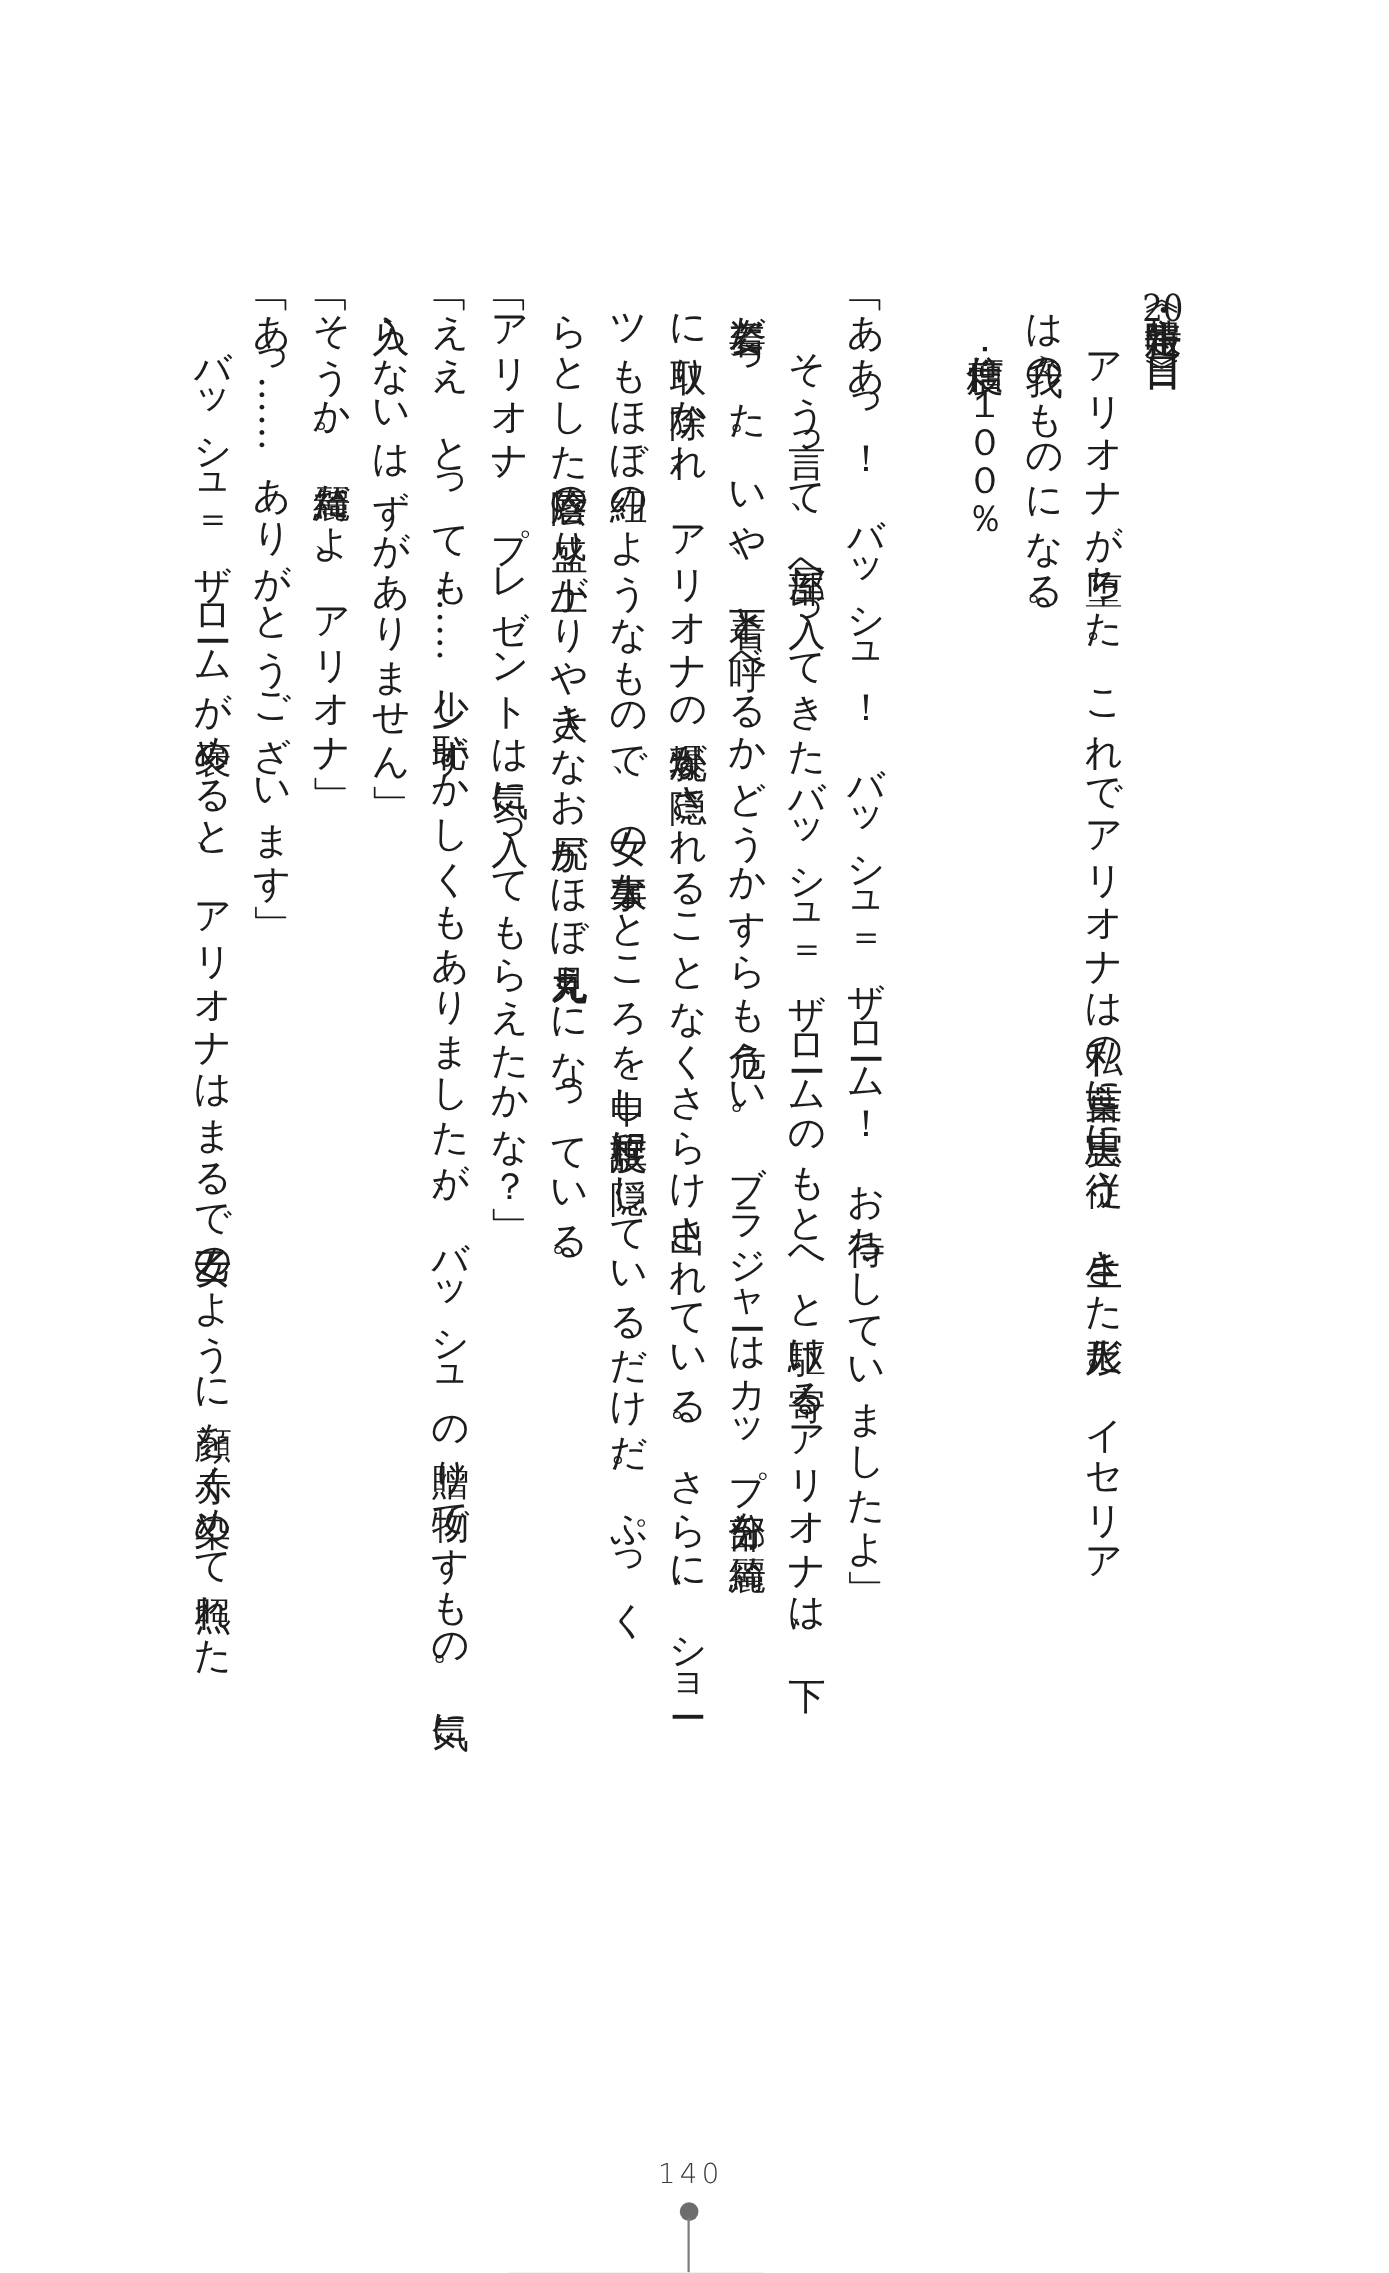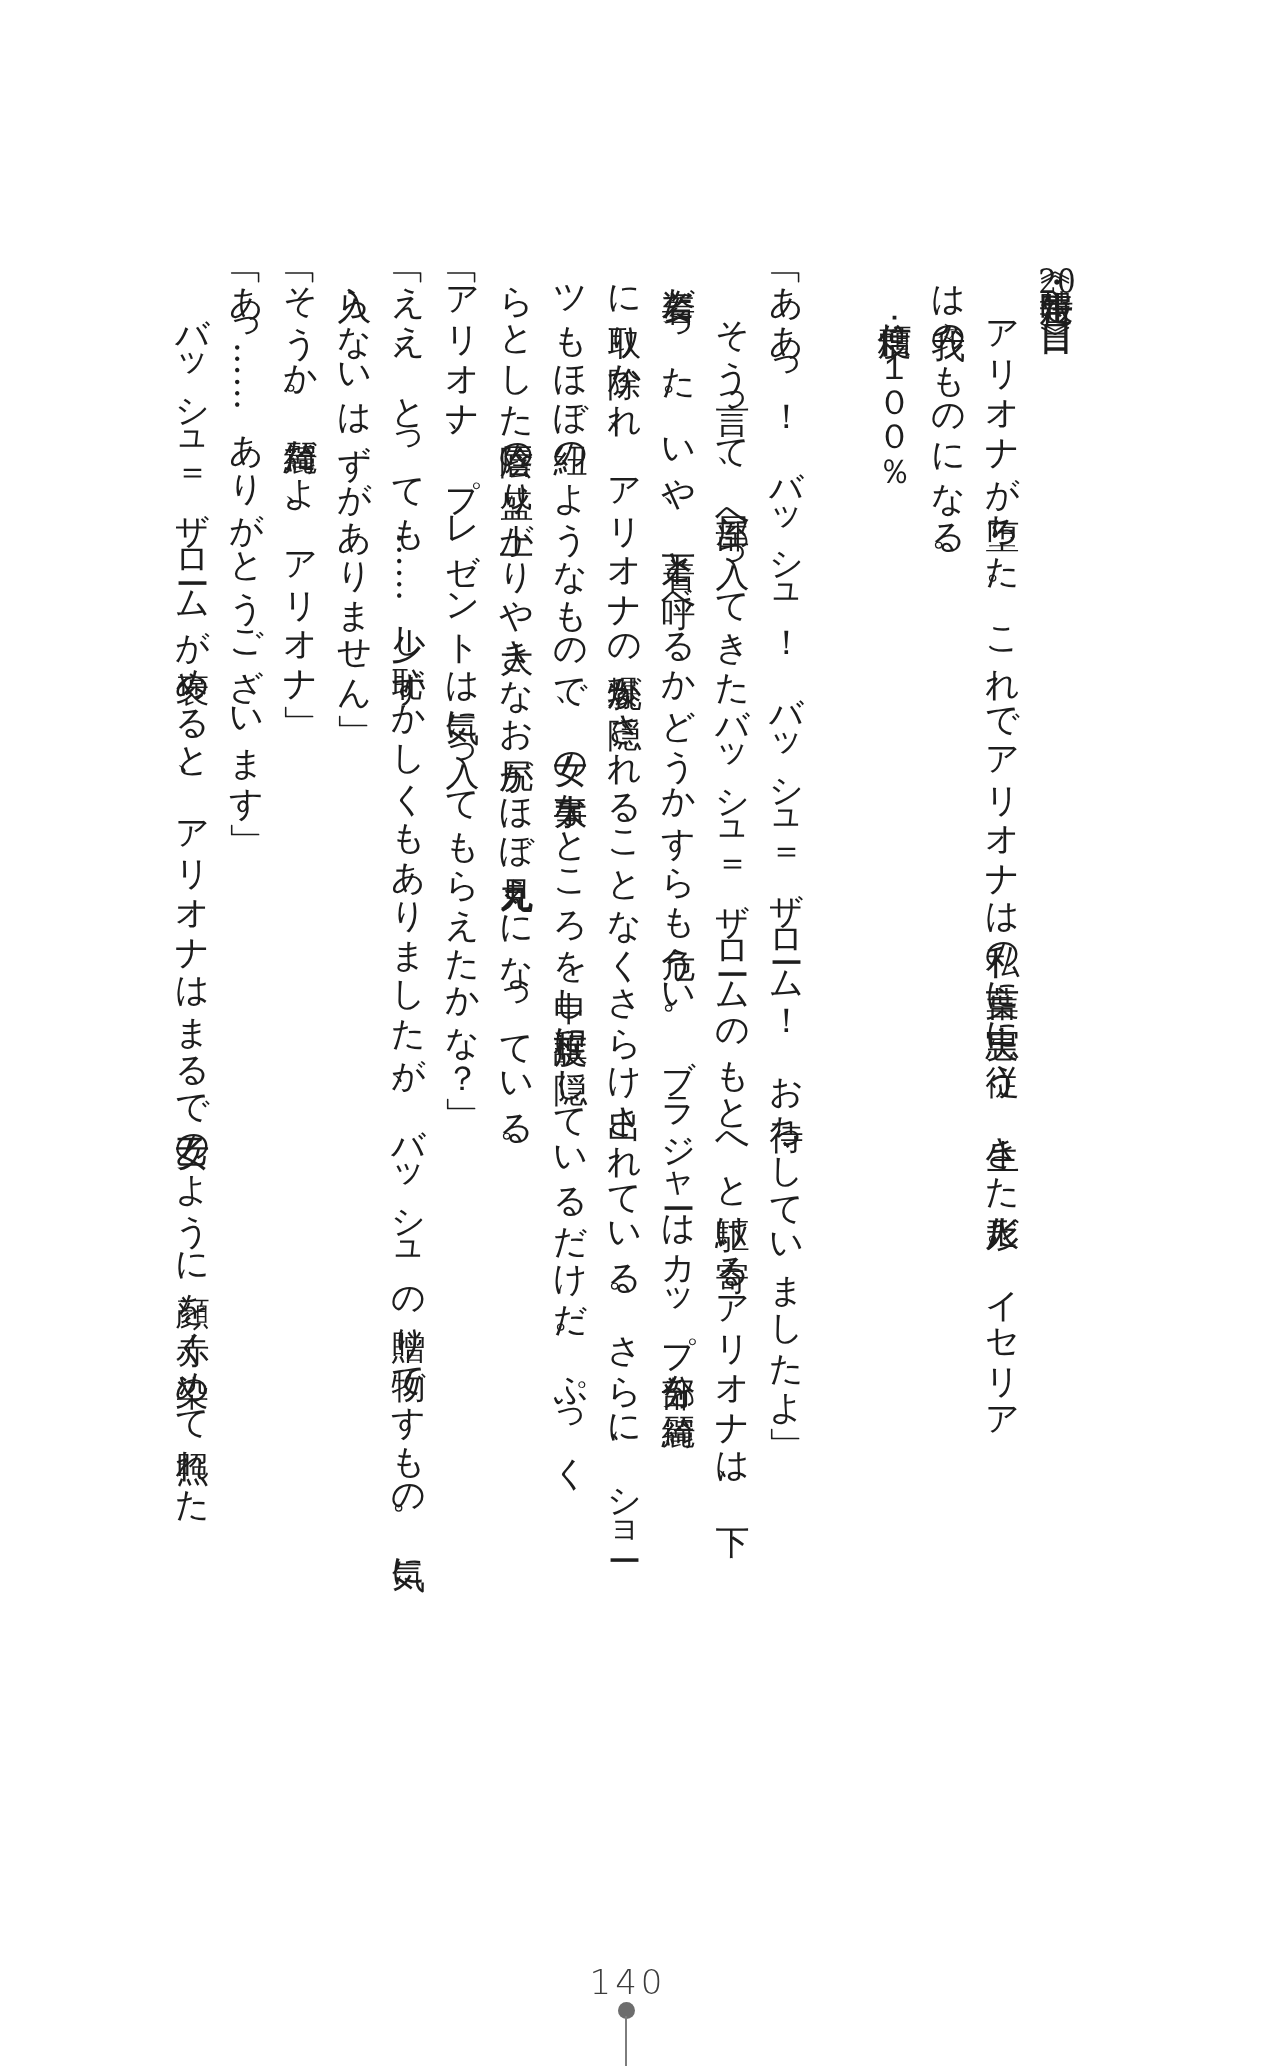--- a/index.html
+++ b/index.html
@@ -44,21 +44,21 @@
   .upright { text-orientation: upright; }
 
   
   .page-number {
     position: absolute;
     top: 1962px;
     left: 627px;
     transform: translateX(-50%);
     font-family: "DejaVu Sans", "Liberation Sans", sans-serif;
     font-weight: 300;
-    font-size: 34px;
+    font-size: 25px;
     letter-spacing: 4px;
     text-indent: 2px;
     color: var(--pagenum);
   }
   .ornament-circle {
     position: absolute;
     top: 2002px;
     left: 618px;
     width: 17px;
     height: 17px;

